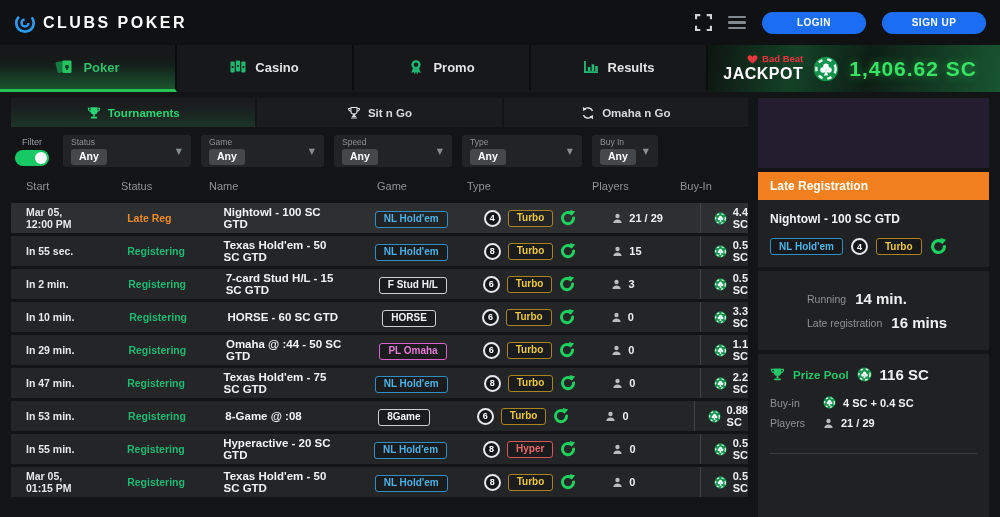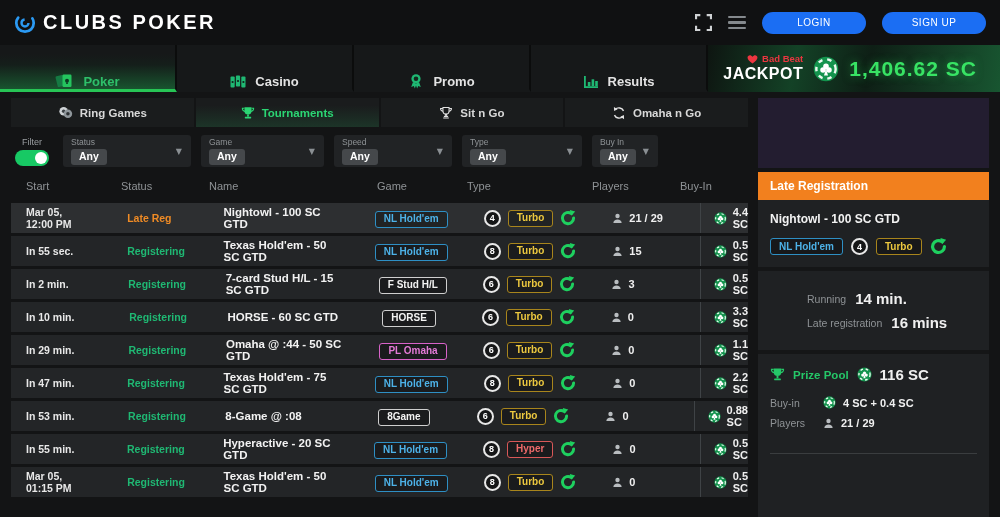--- a/index.html
+++ b/index.html
@@ -2,31 +2,31 @@
 <html><head>
 <meta charset="utf-8">
 <style>
   * { margin:0; padding:0; box-sizing:border-box; }
   html,body { width:1000px; height:517px; overflow:hidden; }
   body { background:#131415; font-family:"Liberation Sans",sans-serif; color:#e8e8e8; }
 
   
   .topbar { height:45px; background:#101112; display:flex; align-items:center; justify-content:space-between; padding:0 14px; }
   .logo { display:flex; align-items:center; gap:7px; }
-  .logo-text { font-size:20px; font-weight:bold; letter-spacing:2.5px; color:#fff; }
+  .logo-text { font-size:16px; font-weight:bold; letter-spacing:2.5px; color:#fff; }
   .top-right { display:flex; align-items:center; gap:16px; }
-  .pill-btn { background:#1b6ef3; color:#fff; font-size:10px; font-weight:normal; letter-spacing:.5px;
+  .pill-btn { background:#1b6ef3; color:#fff; font-size:10px; font-weight:bold; letter-spacing:.5px;
               border:none; border-radius:11px; height:22px; width:104px; cursor:pointer;
               font-family:"Liberation Sans",sans-serif; }
   .burger { display:flex; flex-direction:column; gap:3px; cursor:pointer; }
   .burger div { width:18px; height:2.4px; background:#84898d; border-radius:1px; }
 
   
   .mainnav { height:47px; background:#141617; display:flex; }
-  .nav-tab { width:177px; display:flex; align-items:flex-end; justify-content:center; gap:9px;
+  .nav-tab { width:177px; display:flex; align-items:center; justify-content:center; gap:9px;
              font-size:13px; font-weight:bold; color:#e3e3e3; background:#161819;
              border-right:2px solid #0b0c0c; border-bottom:3px solid transparent; cursor:pointer; }
   .nav-tab.active { color:#2ec06a; border-bottom:3px solid #27c455;
              background:linear-gradient(to top, rgba(31,170,80,.42), rgba(31,170,80,.06) 55%, #161819 80%); }
   .jackpot { flex:1; display:flex; align-items:center; justify-content:flex-end; gap:10px; padding-right:23px;
              background:linear-gradient(100deg, rgba(18,90,50,0) 0%, rgba(26,120,64,.45) 30%, rgba(14,70,40,.2) 55%, rgba(34,150,80,.5) 100%), #0e1511; }
   .jp-text { text-align:right; line-height:1.1; }
   .badbeat { display:flex; align-items:center; justify-content:flex-end; gap:4px;
              color:#ec3640; font-size:9.5px; font-weight:bold; }
   .jp-label { color:#fff; font-size:16px; font-weight:800; letter-spacing:.5px; }
@@ -207,31 +207,20 @@
     </span>
     <span class="jp-value">1,406.62 SC</span>
   </div>
 </div>
 
 <div class="content">
 
   <div class="left-col">
 
     <div class="subnav">
-      <div class="sub-tab">
-        <span class="icn">
-          <svg width="15" height="13" viewBox="0 0 16 14">
-              <circle cx="6" cy="5.6" r="4.6" fill="#cfd3d6"></circle>
-              <circle cx="6" cy="5.6" r="1.9" fill="#3a3f43"></circle>
-              <circle cx="10.6" cy="8.4" r="4.6" fill="#8f969b"></circle>
-              <circle cx="10.6" cy="8.4" r="1.9" fill="#2c3033"></circle>
-            </svg>
-        </span>
-        <span>Ring Games</span>
-      </div>
       <div class="sub-tab active">
         <span class="icn">
           <svg width="14" height="14" viewBox="0 0 16 16">
               <path d="M4 1.5h8v4.2a4 4 0 0 1-8 0z" fill="#2bd573"></path>
               <path d="M3.9 2.6H1.6a3.1 3.1 0 0 0 3 3.5M12.1 2.6h2.3a3.1 3.1 0 0 1-3 3.5" stroke="#2bd573" stroke-width="1.3" fill="none"></path>
               <rect x="7" y="9.6" width="2" height="2.6" fill="#2bd573"></rect>
               <rect x="4.4" y="12.2" width="7.2" height="2" rx="0.5" fill="#2bd573"></rect>
             </svg>
         </span>
         <span>Tournaments</span>

